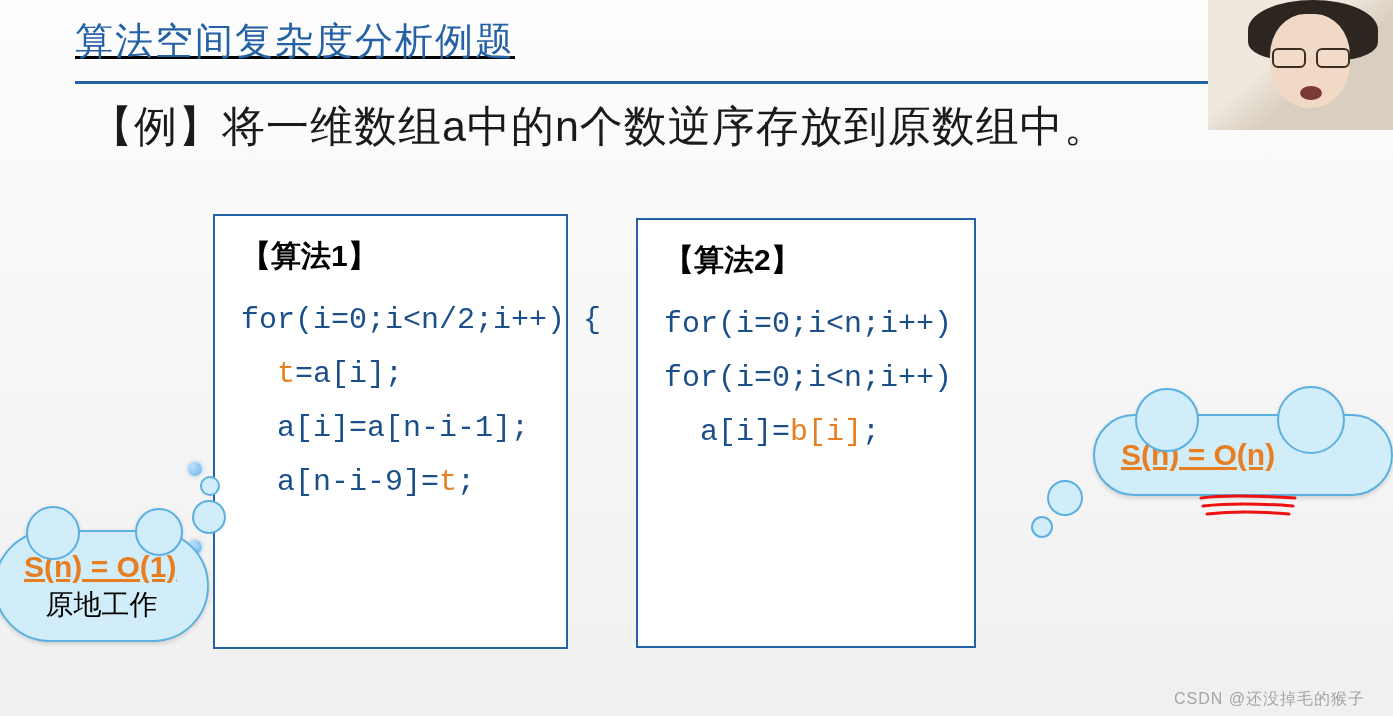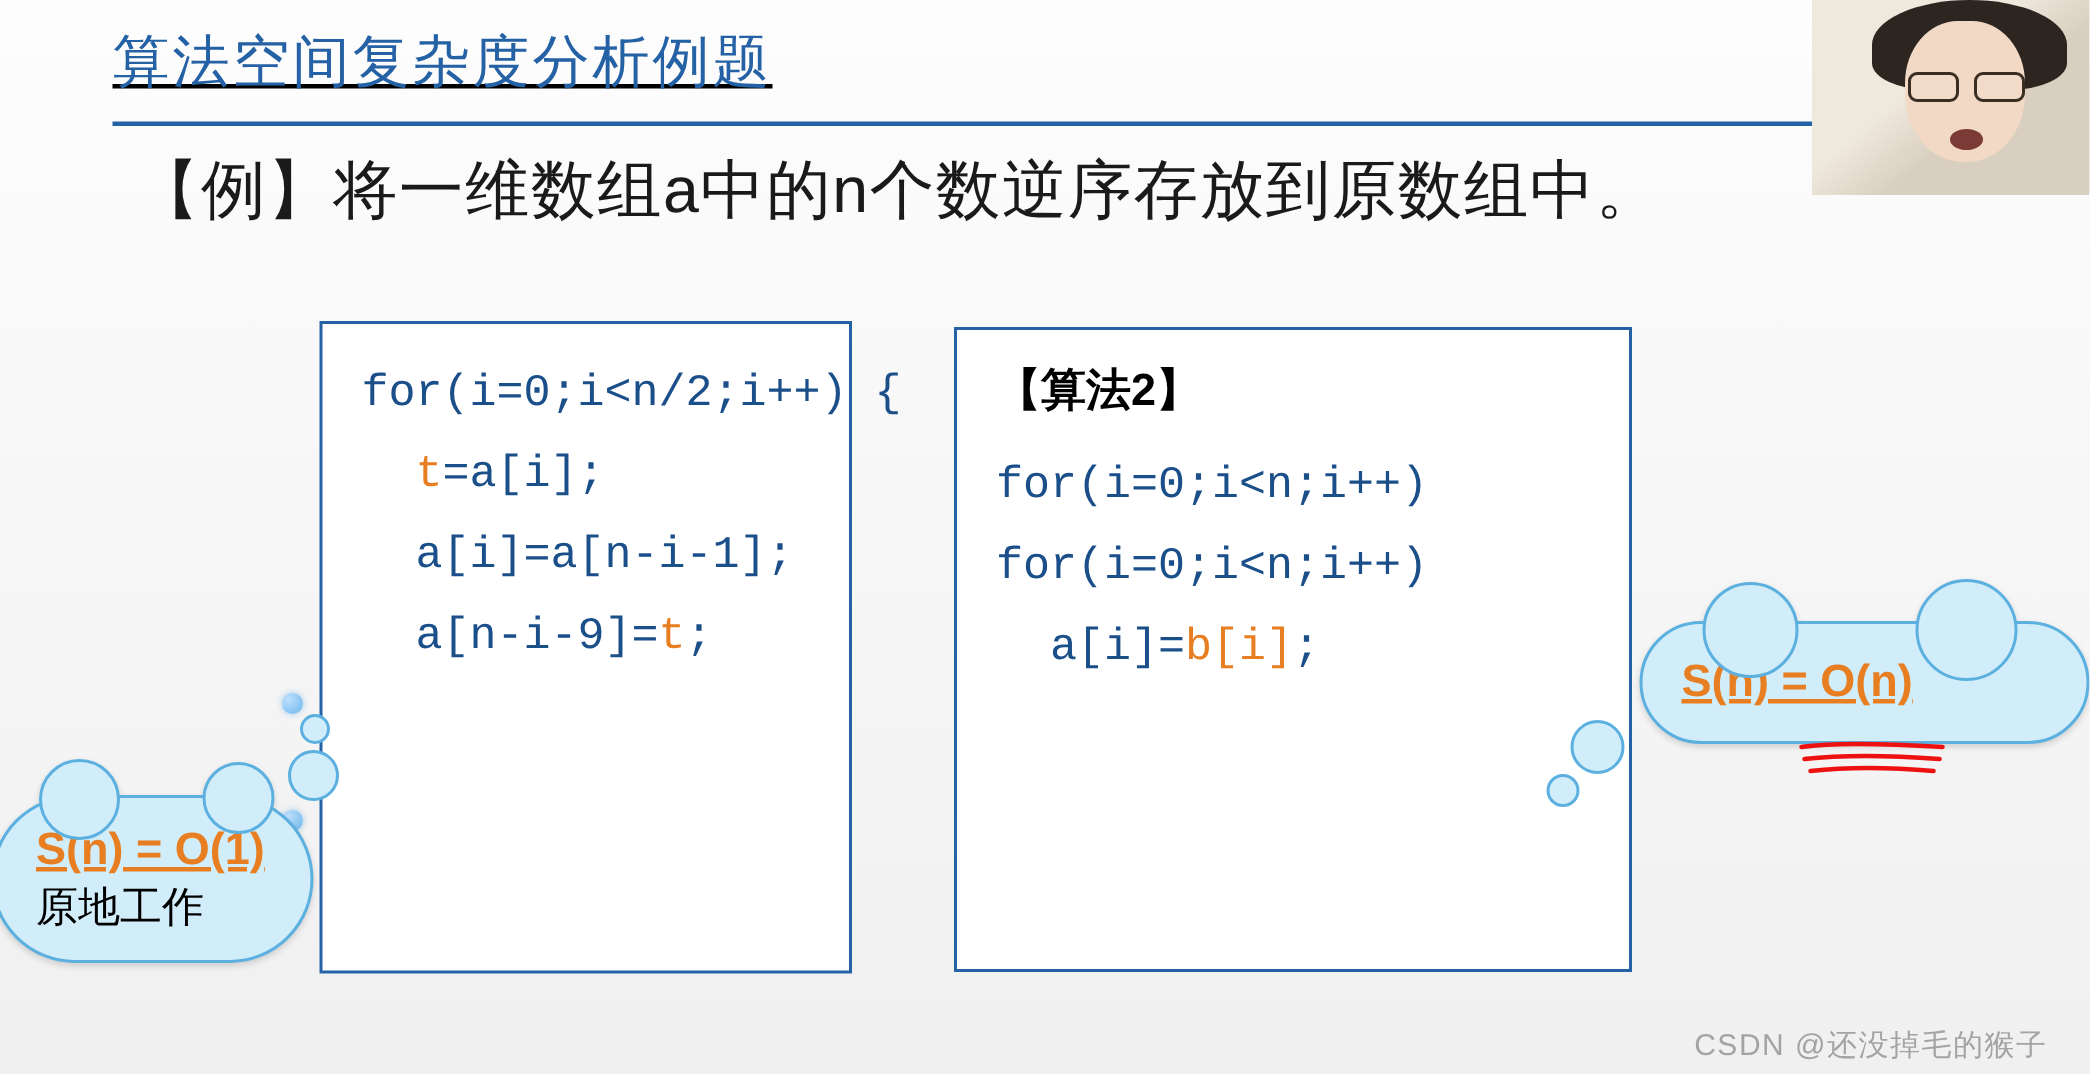--- a/index.html
+++ b/index.html
@@ -7,21 +7,21 @@
   body { position: relative; background: linear-gradient(to bottom, #fdfdfd, #f0f0f0); }
 
   .title-bar { position: absolute; top: 16px; left: 75px; right: 40px; text-decoration: underline; }
   .title-text { font-size: 38px; color: #2561a5; letter-spacing: 2px; }
   .hr-blue { border: none; border-top: 3px solid #2561a5; margin-top: 14px; width: 96%; }
 
   .example-line { position: absolute; top: 98px; left: 90px; font-size: 43px; color: #1a1a1a; letter-spacing: 1px; }
 
   .algo-box { position: absolute; border: 2px solid #2561a5; background: #fff; padding: 20px 26px 28px 26px; }
   .algo1 { top: 214px; left: 213px; width: 355px; height: 435px; }
-  .algo2 { top: 218px; left: 636px; width: 452px; height: 430px; }
+  .algo2 { top: 218px; left: 636px; width: 340px; height: 430px; }
 
   .algo-header { font-size: 30px; font-weight: bold; color: #000; margin-bottom: 16px; }
   .code-line { font-size: 30px; font-weight: normal; color: #1b4f8a; line-height: 1.8; font-family: "Consolas", "Courier New", monospace; white-space: nowrap; }
   .indent { padding-left: 36px; display: inline-block; }
   .orange { color: #e77e22; }
 
   .bullet { position: absolute; width: 14px; height: 14px; border-radius: 50%; background: radial-gradient(circle at 30% 30%, #bde0ff, #6bb5e8); box-shadow: 0 0 4px rgba(100,170,230,0.6); }
   .bullet.b1 { left: 188px; top: 462px; }
   .bullet.b2 { left: 188px; top: 540px; }
 
@@ -39,48 +39,49 @@
 
   .cloud-right { right: 0; top: 414px; }
   .cloud-right .cloud-body { width: 300px; padding: 22px 26px; }
   .cloud-right .cloud-body::before { width: 60px; height: 60px; top: -28px; left: 40px; }
   .cloud-right .cloud-body::after  { width: 64px; height: 64px; top: -30px; right: 46px; }
   .cloud-right-puff1, .cloud-right-puff2 { position: absolute; background: #d2edfa; border: 2px solid #5bb0e0; border-radius: 50%; }
   .cloud-right-puff1 { width: 36px; height: 36px; right: 310px; top: 480px; }
   .cloud-right-puff2 { width: 22px; height: 22px; right: 340px; top: 516px; }
 
   .cloud-text-orange { font-size: 30px; font-weight: 600; color: #e77e22; white-space: nowrap; text-decoration: underline; }
-  .cloud-text-black { font-size: 28px; color: #000; margin-top: 2px; }
+  .cloud-text-black { font-size: 28px; color: #000; margin-top: 2px; text-align: center; }
 
   .red-scribble { position: absolute; right: 94px; top: 492px; }
   .red-scribble svg { width: 100px; height: 26px; }
 
   .webcam { position: absolute; top: 0; right: 0; width: 185px; height: 130px; background: #eee; }
   .webcam::after { content: ""; position: absolute; inset: 0; background: linear-gradient(140deg, #efe8dd 40%, #d9cfc1 60%); }
   .face { position: absolute; top: 14px; left: 62px; width: 80px; height: 94px; background: #f2d9c6; border-radius: 44% 44% 48% 48%; z-index: 2; }
   .hair { position: absolute; top: 0; left: 40px; width: 130px; height: 60px; background: #2d2520; border-radius: 50% 50% 30% 30%; z-index: 1; }
   .glasses { position: absolute; top: 48px; left: 64px; width: 78px; height: 18px; z-index: 3; }
   .glasses::before, .glasses::after { content:""; position:absolute; width:30px; height:16px; border:2px solid #3a2e22; border-radius:6px; background: rgba(255,255,255,0.06); top:0; }
   .glasses::before { left:0; }
   .glasses::after { right:0; }
   .mouth { position:absolute; top: 86px; left: 92px; width: 22px; height: 14px; background:#7b3a36; border-radius: 50%; z-index:3; }
 
-  .watermark { position: absolute; bottom: 6px; right: 28px; font-size: 20px; color: rgba(100,100,100,0.55); letter-spacing: 1px; text-align: center; }
+  .watermark { position: absolute; bottom: 6px; right: 28px; font-size: 16px; color: rgba(100,100,100,0.55); letter-spacing: 1px; text-align: center; }
 </style>
 </head>
 <body>
 
 <div class="title-bar">
   <div class="title-text">算法空间复杂度分析例题</div>
   <hr class="hr-blue">
 </div>
 
 <div class="example-line">【例】将一维数组a中的n个数逆序存放到原数组中。</div>
 
 <div class="algo-box algo1">
+  <div class="algo-header">【算法1】</div>
   <div class="code-line">for(i=0;i&lt;n/2;i++) {</div>
   <div class="code-line">
     <span class="indent"><span class="orange">t</span><span>=a[i];</span></span>
   </div>
   <div class="code-line">
     <span class="indent">a[i]=a[n-i-1];</span>
   </div>
   <div class="code-line">
     <span class="indent"><span>a[n-i-9]=</span><span class="orange">t</span><span>;</span></span>
   </div>

